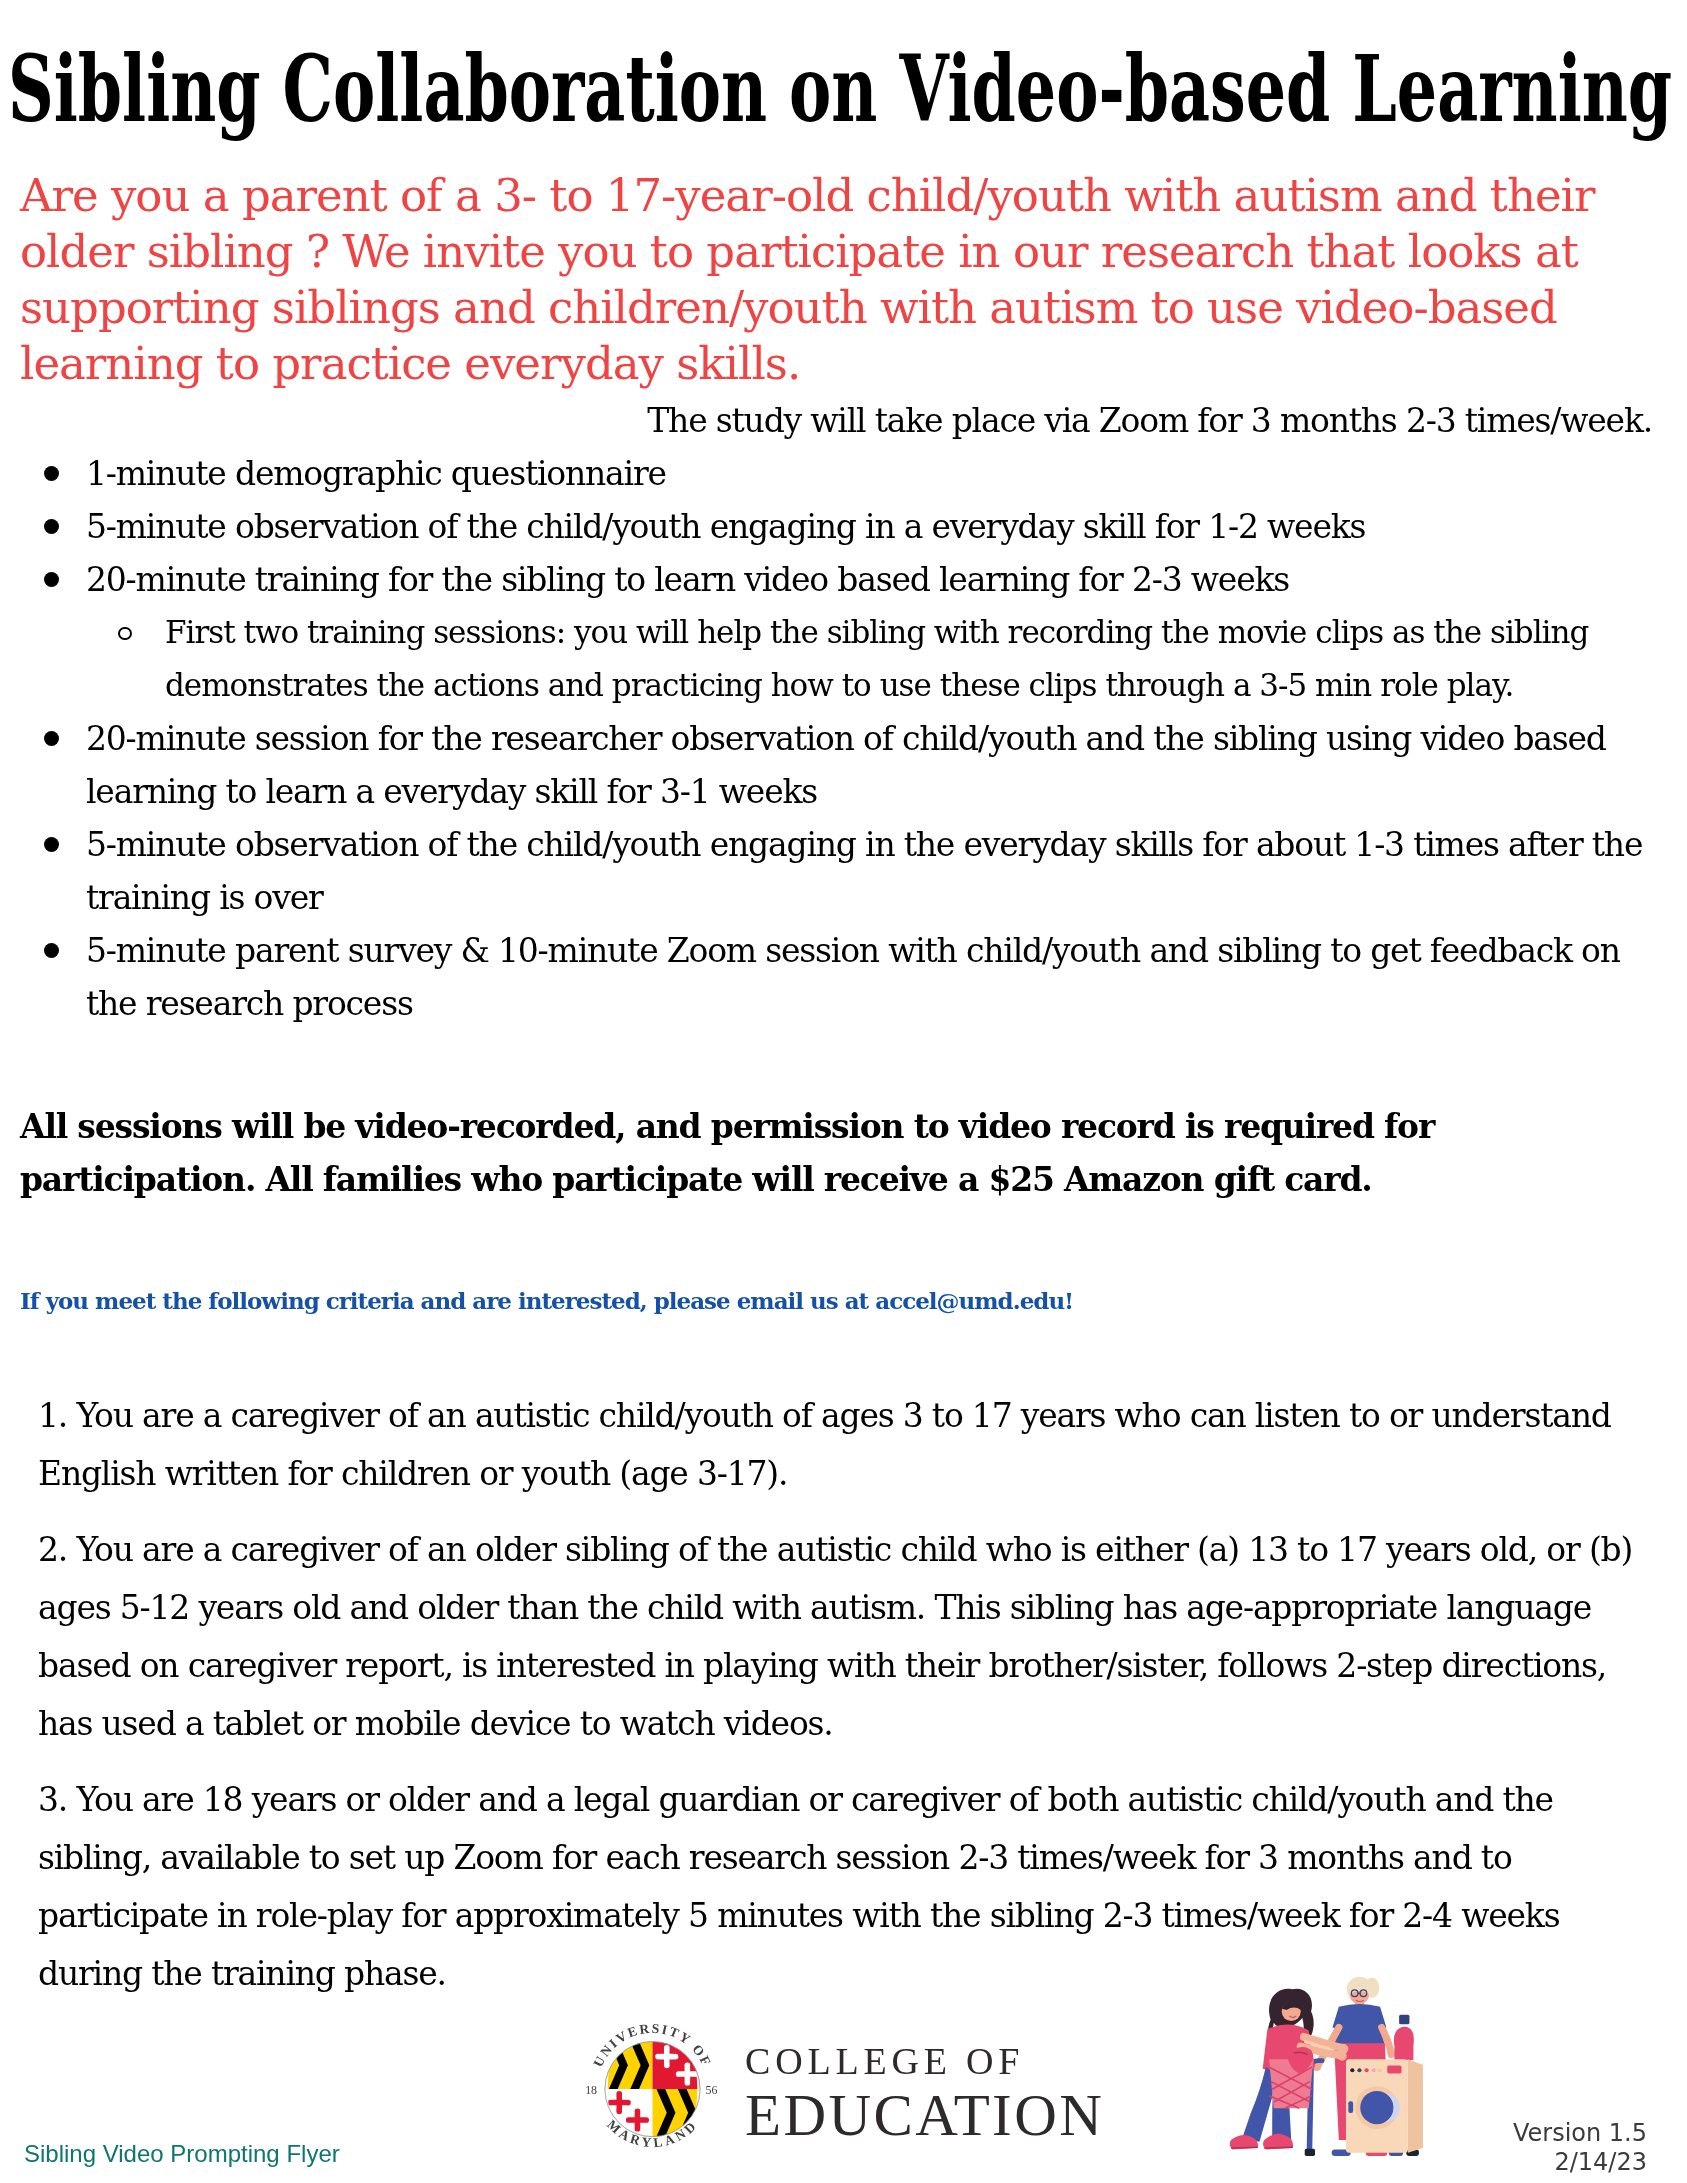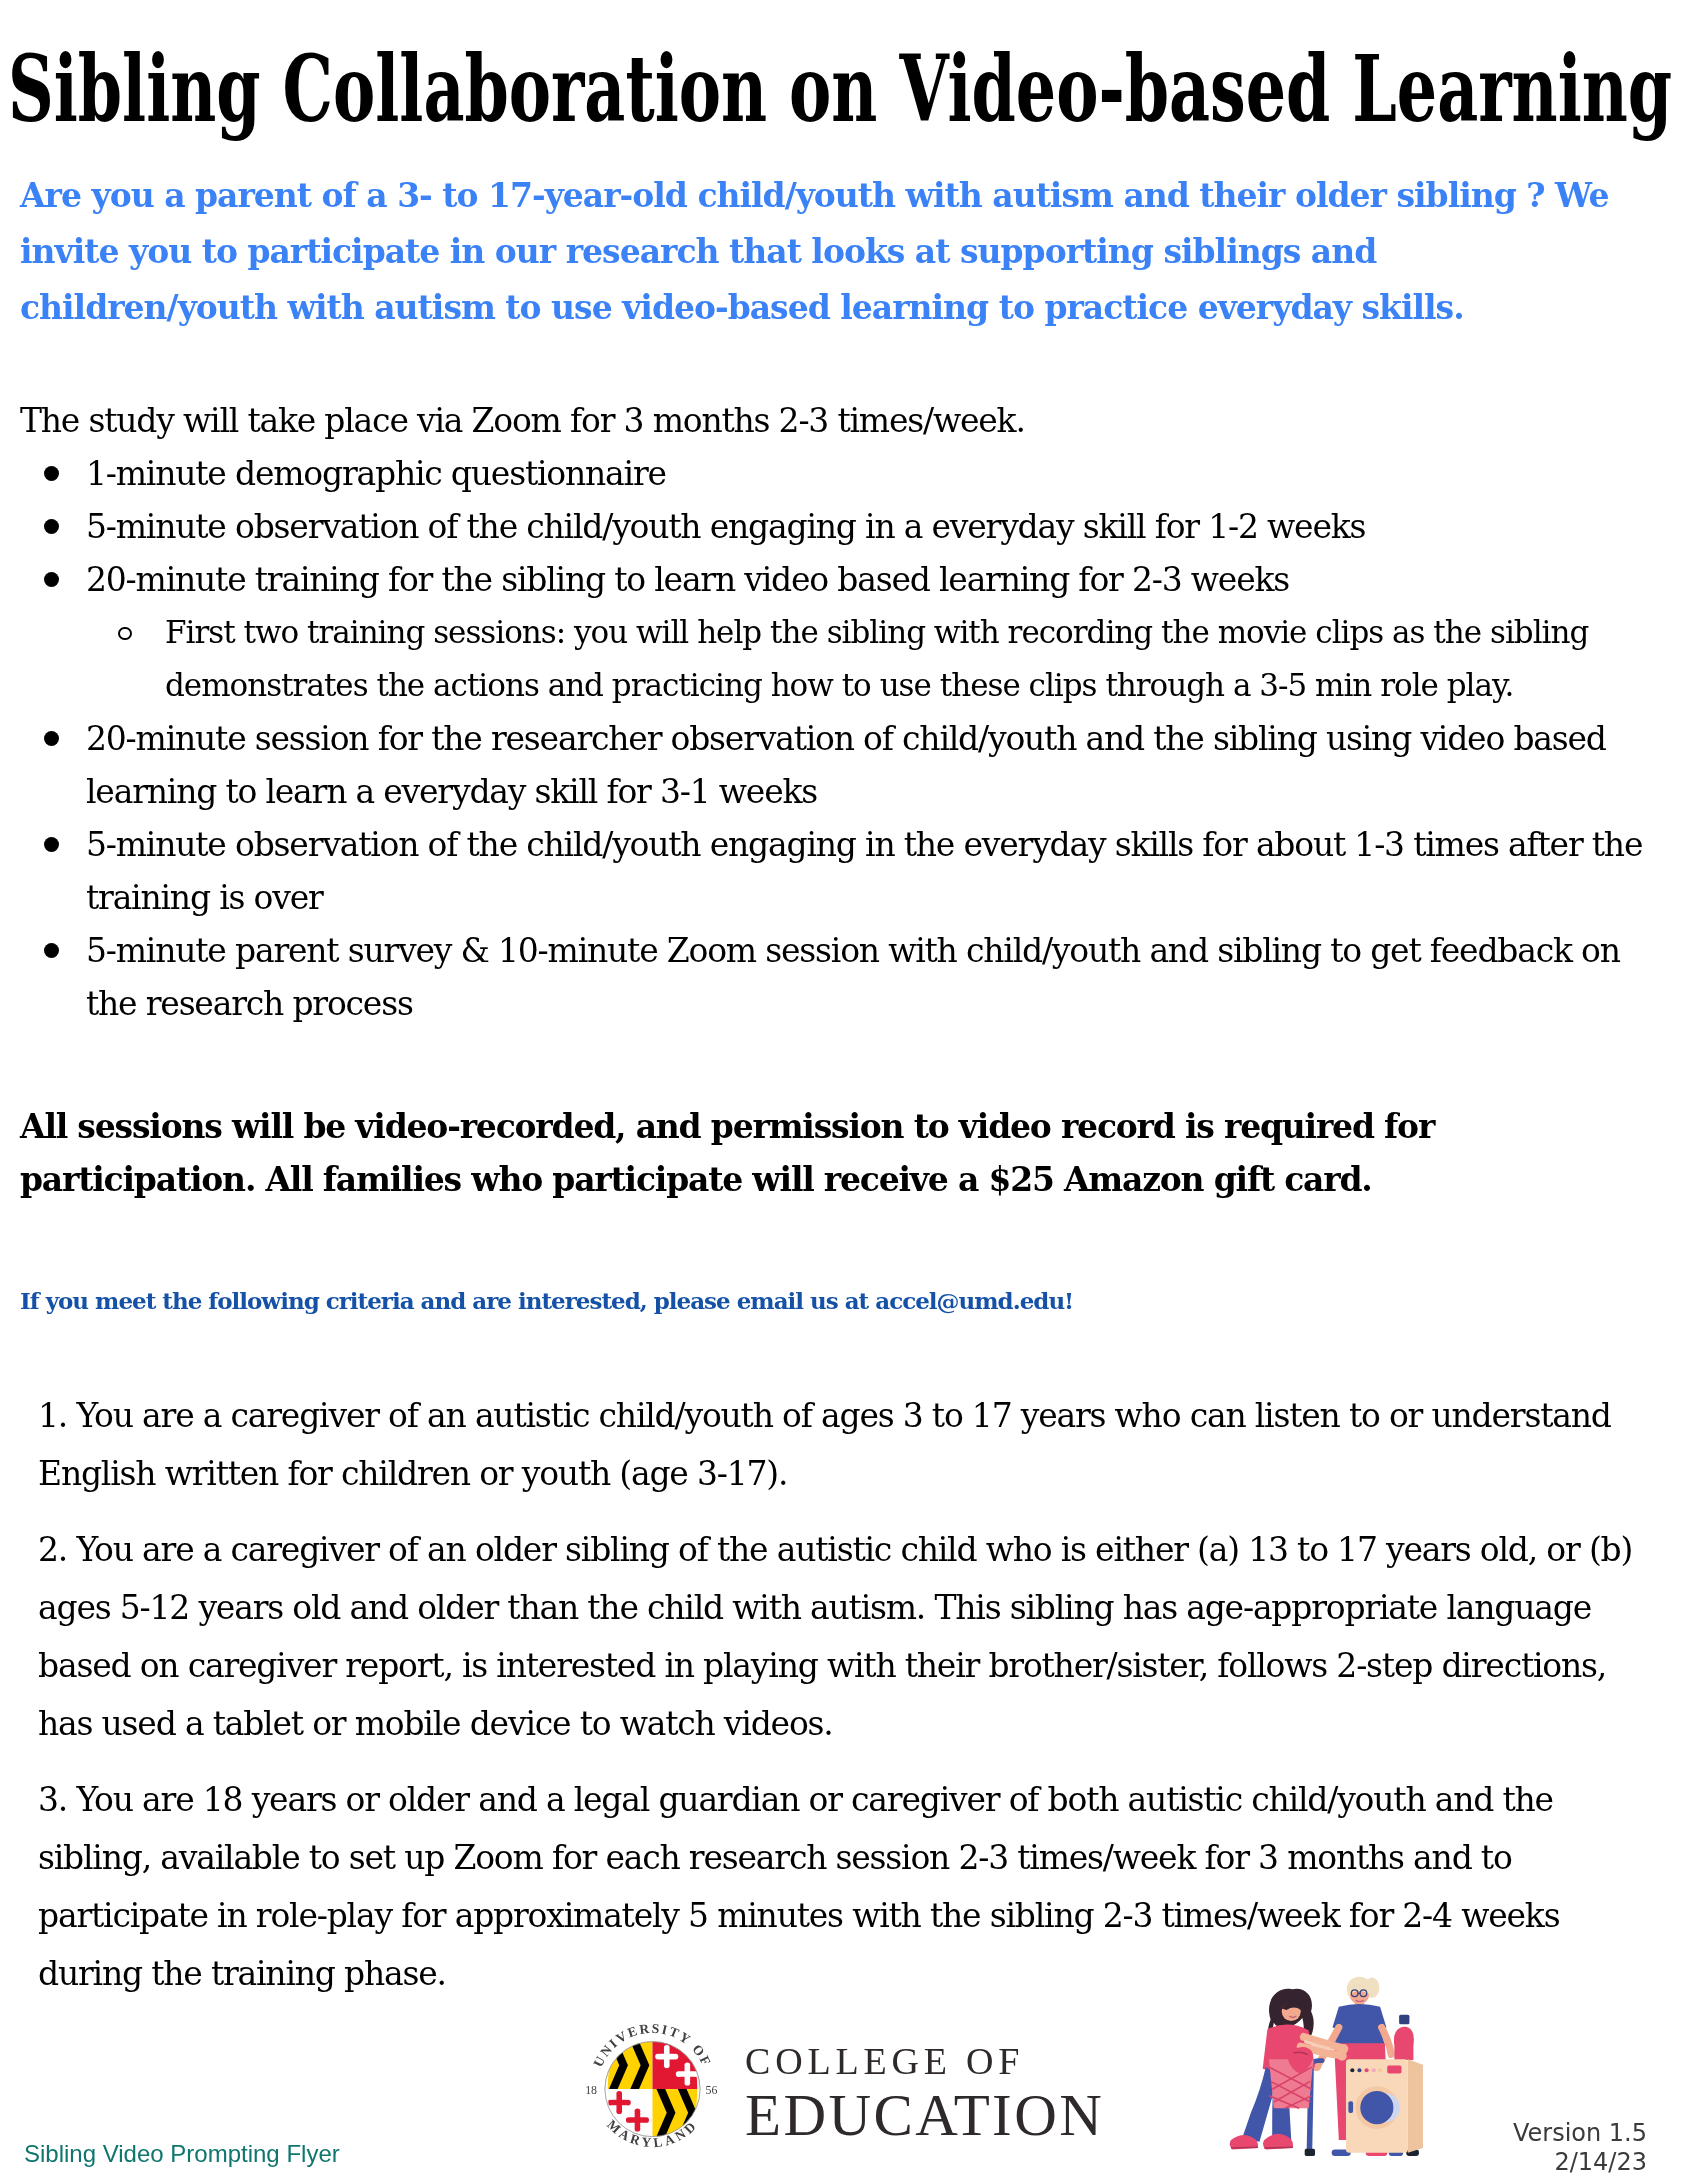--- a/index.html
+++ b/index.html
@@ -9,29 +9,29 @@
     overflow:hidden; font-family:"DejaVu Serif", serif; color:#000000;
   }
   
   .title-svg { position:absolute; left:8px; top:32px; width:1672px; height:119px; }
   .title-svg text {
     font-family:"DejaVu Serif", serif; font-weight:bold; font-size:115px; fill:#000000;
   }
   
   .intro {
     position:absolute; left:20px; top:168px; width:1596px;
-    font-size:33px; font-weight:bold; line-height:56px; letter-spacing:-1px;
-    color:#3b82f6;
+    font-size:45px; font-weight:normal; line-height:56px; letter-spacing:-1px;
+    color:#ef4444;
   }
   
   .main {
     position:absolute; left:20px; top:394px; width:1632px;
     font-size:33px; line-height:53px; letter-spacing:-1.2px; color:#000000;
   }
-  .main p.lead { margin:0; }
+  .main p.lead { margin:0;text-align:right; }
   ul.bullets { list-style:none; margin:0; padding:0; }
   ul.bullets li { position:relative; padding-left:66px; }
   ul.bullets li .dot {
     position:absolute; left:24px; top:19px; width:15px; height:15px;
     background:#000; border-radius:50%;
   }
   ul.bullets li.sub { padding-left:145px; font-size:31px; letter-spacing:-1px; }
   ul.bullets li.sub .ring {
     position:absolute; left:98px; top:20.6px; width:13.5px; height:13.5px;
     background:transparent; border:2.8px solid #000; border-radius:50%;

